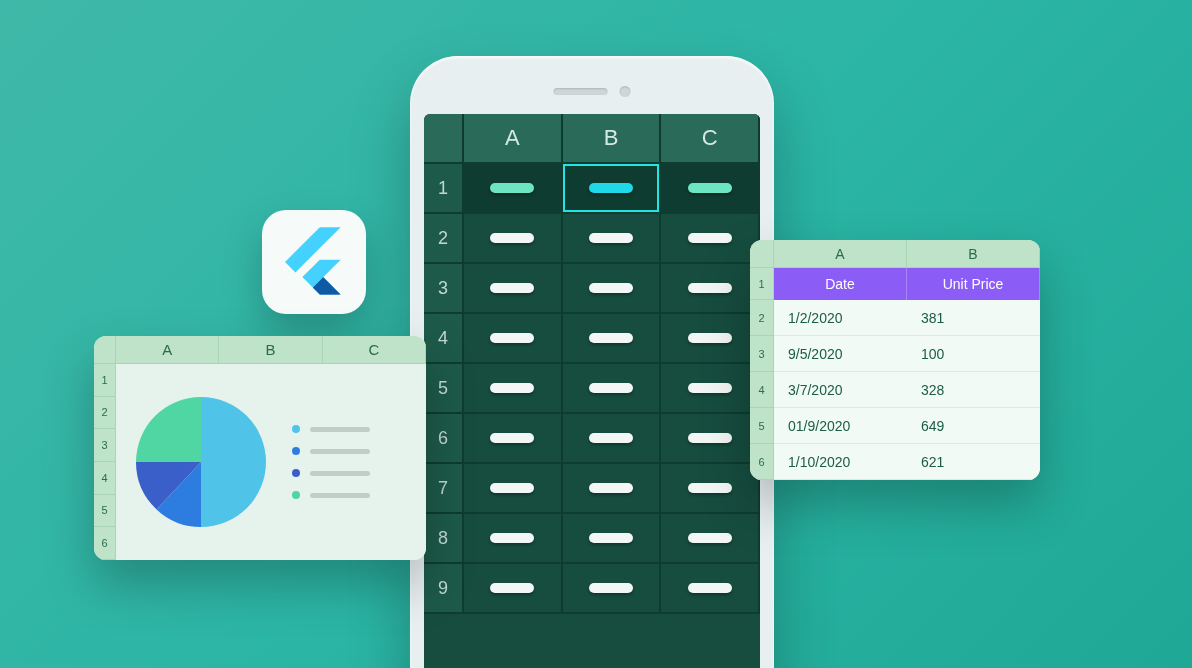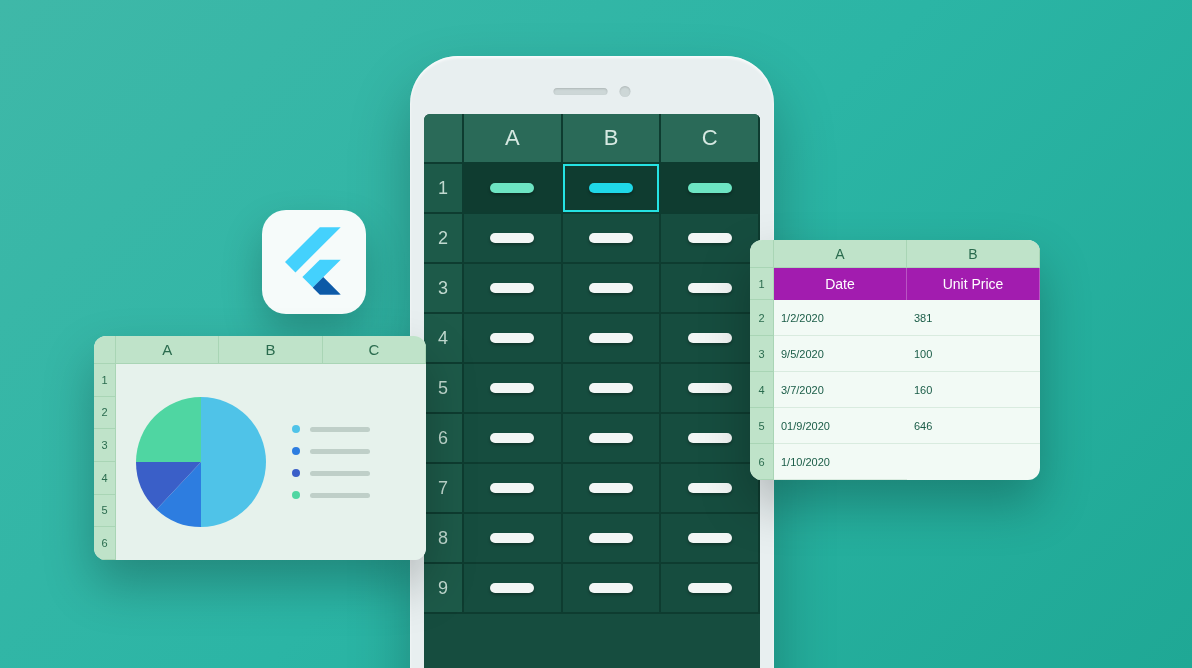--- a/index.html
+++ b/index.html
@@ -197,31 +197,31 @@
     color: #2a6b4e; font-size: 14px;
   }
   .rc-rowhead {
     background: #bfe3c9;
     border-right: 1px solid #a9d5b5;
     border-bottom: 1px solid #a9d5b5;
     display: flex; align-items: center; justify-content: center;
     color: #2a6b4e; font-size: 11px;
   }
   .rc-th {
-    background: #a21caf;
+    background: #8b5cf6;
     border-right: 1px solid rgba(255,255,255,0.25);
     display: flex; align-items: center; justify-content: center;
     color: #fff; font-size: 14px;
   }
   .rc-cell {
     background: #f2faf5;
     border-bottom: 1px solid #d9ebdf;
     display: flex; align-items: center;
-    padding-left: 7px;
-    color: #1a5c47; font-size: 11px;
+    padding-left: 14px;
+    color: #1a5c47; font-size: 14px;
   }
 </style>
 </head>
 <body>
 
 <div class="phone">
   <div class="phone-notch">
     <div class="speaker"></div>
     <div class="camera"></div>
   </div>
@@ -395,21 +395,22 @@
   <div class="rc-rowhead">2</div>
   <div class="rc-cell">1/2/2020</div>
   <div class="rc-cell">381</div>
 
   <div class="rc-rowhead">3</div>
   <div class="rc-cell">9/5/2020</div>
   <div class="rc-cell">100</div>
 
   <div class="rc-rowhead">4</div>
   <div class="rc-cell">3/7/2020</div>
-  <div class="rc-cell">160</div>
+  <div class="rc-cell">328</div>
 
   <div class="rc-rowhead">5</div>
   <div class="rc-cell">01/9/2020</div>
-  <div class="rc-cell">646</div>
+  <div class="rc-cell">649</div>
 
   <div class="rc-rowhead">6</div>
   <div class="rc-cell">1/10/2020</div>
+  <div class="rc-cell">621</div>
 </div>
 
 </body></html>

